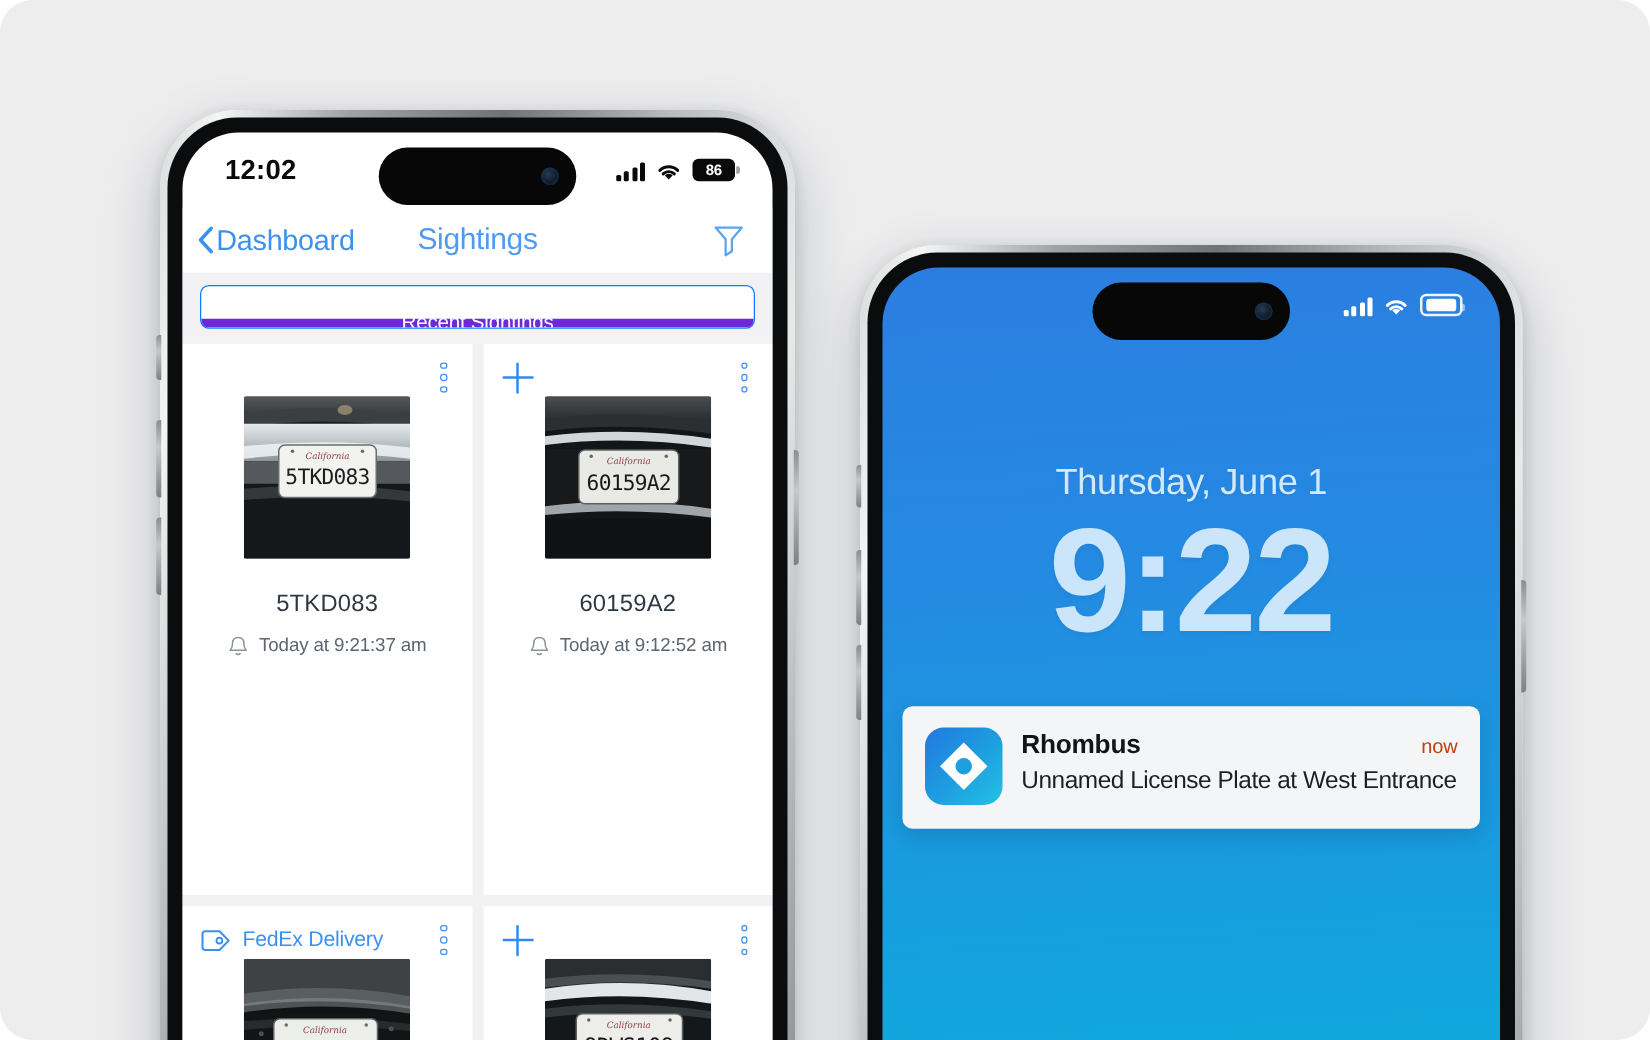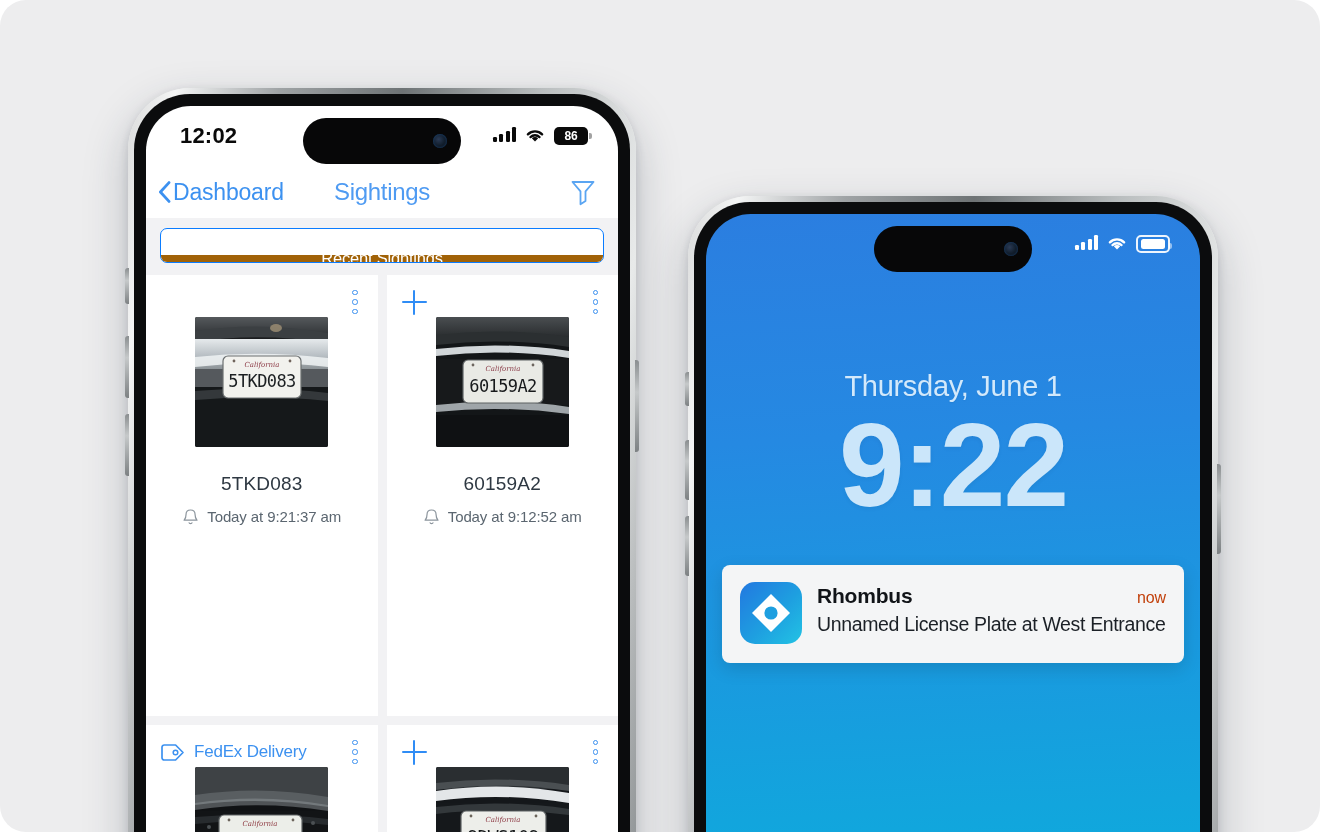--- a/index.html
+++ b/index.html
@@ -100,21 +100,21 @@
   .sb-time {
     font-size: 22px;
     font-weight: 700;
     letter-spacing: .2px;
     color: #0a0a0a;
     min-width: 120px;
   }
   .sb-right {
     margin-left: auto;
     display: flex;
-    align-items: flex-start;
+    align-items: flex-end;
     gap: 8px;
   }
   .bars { display: flex; align-items: flex-end; gap: 2.5px; height: 15px; }
   .bars i { width: 4px; border-radius: 1.2px; background: #0a0a0a; display:block; }
   .bars i:nth-child(1){ height: 5px; }
   .bars i:nth-child(2){ height: 8px; }
   .bars i:nth-child(3){ height: 11.5px; }
   .bars i:nth-child(4){ height: 15px; }
   .bars.light i { background: #fff; }
 
@@ -181,21 +181,21 @@
     background: #fff;
   }
   .seg {
     flex: 1;
     display: flex; align-items: center; justify-content: center;
     font-size: 16.5px;
     color: #0a7cff;
     letter-spacing: -.2px;
     background: #fff;
   }
-  .seg.active { background: #a16207; color: #fff; margin-top: 26px; }
+  .seg.active { background: #6d28d9; color: #fff; margin-top: 26px; }
 
   
   .cards {
     background: #f2f2f4;
     display: grid;
     grid-template-columns: 1fr 1fr;
     gap: 9px;
     padding: 0 0 0 0;
     height: calc(100% - 147px);
     overflow: hidden;

